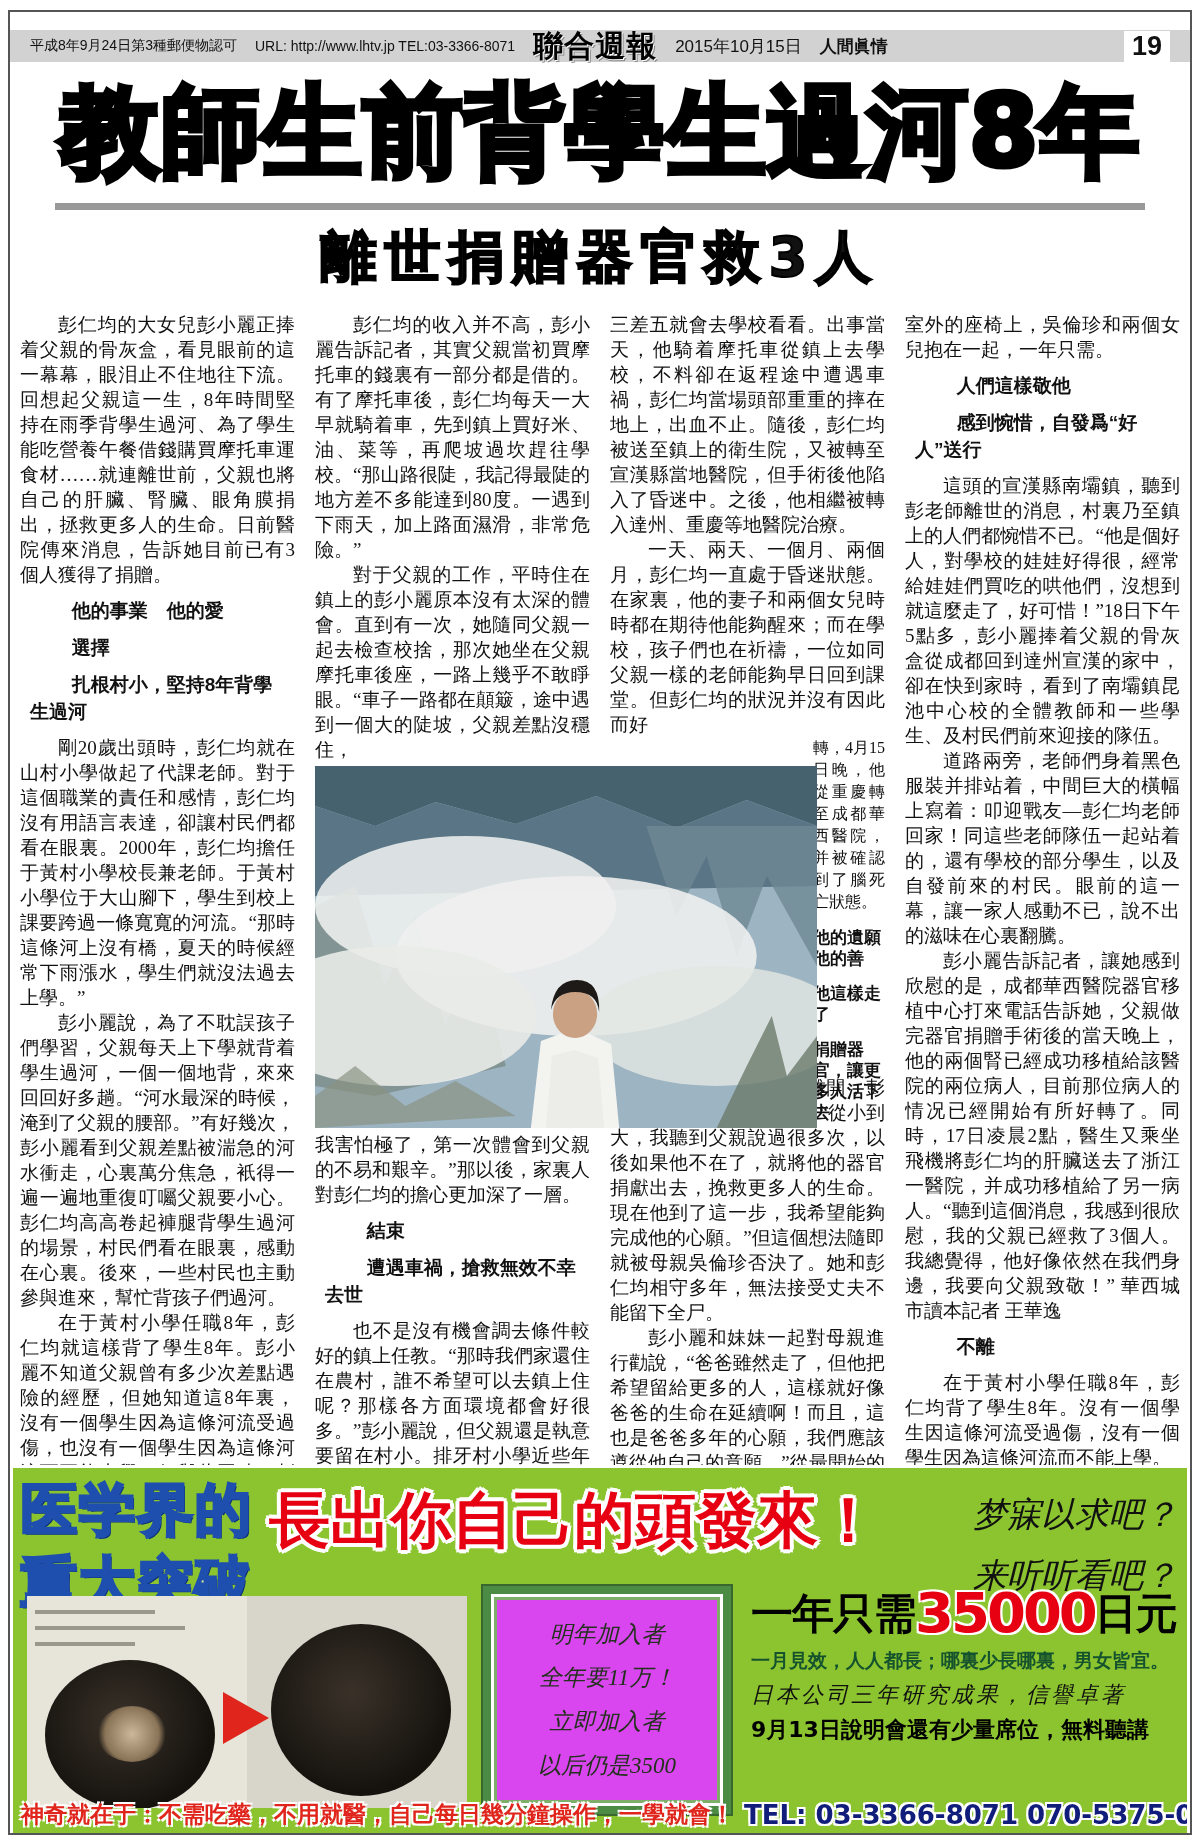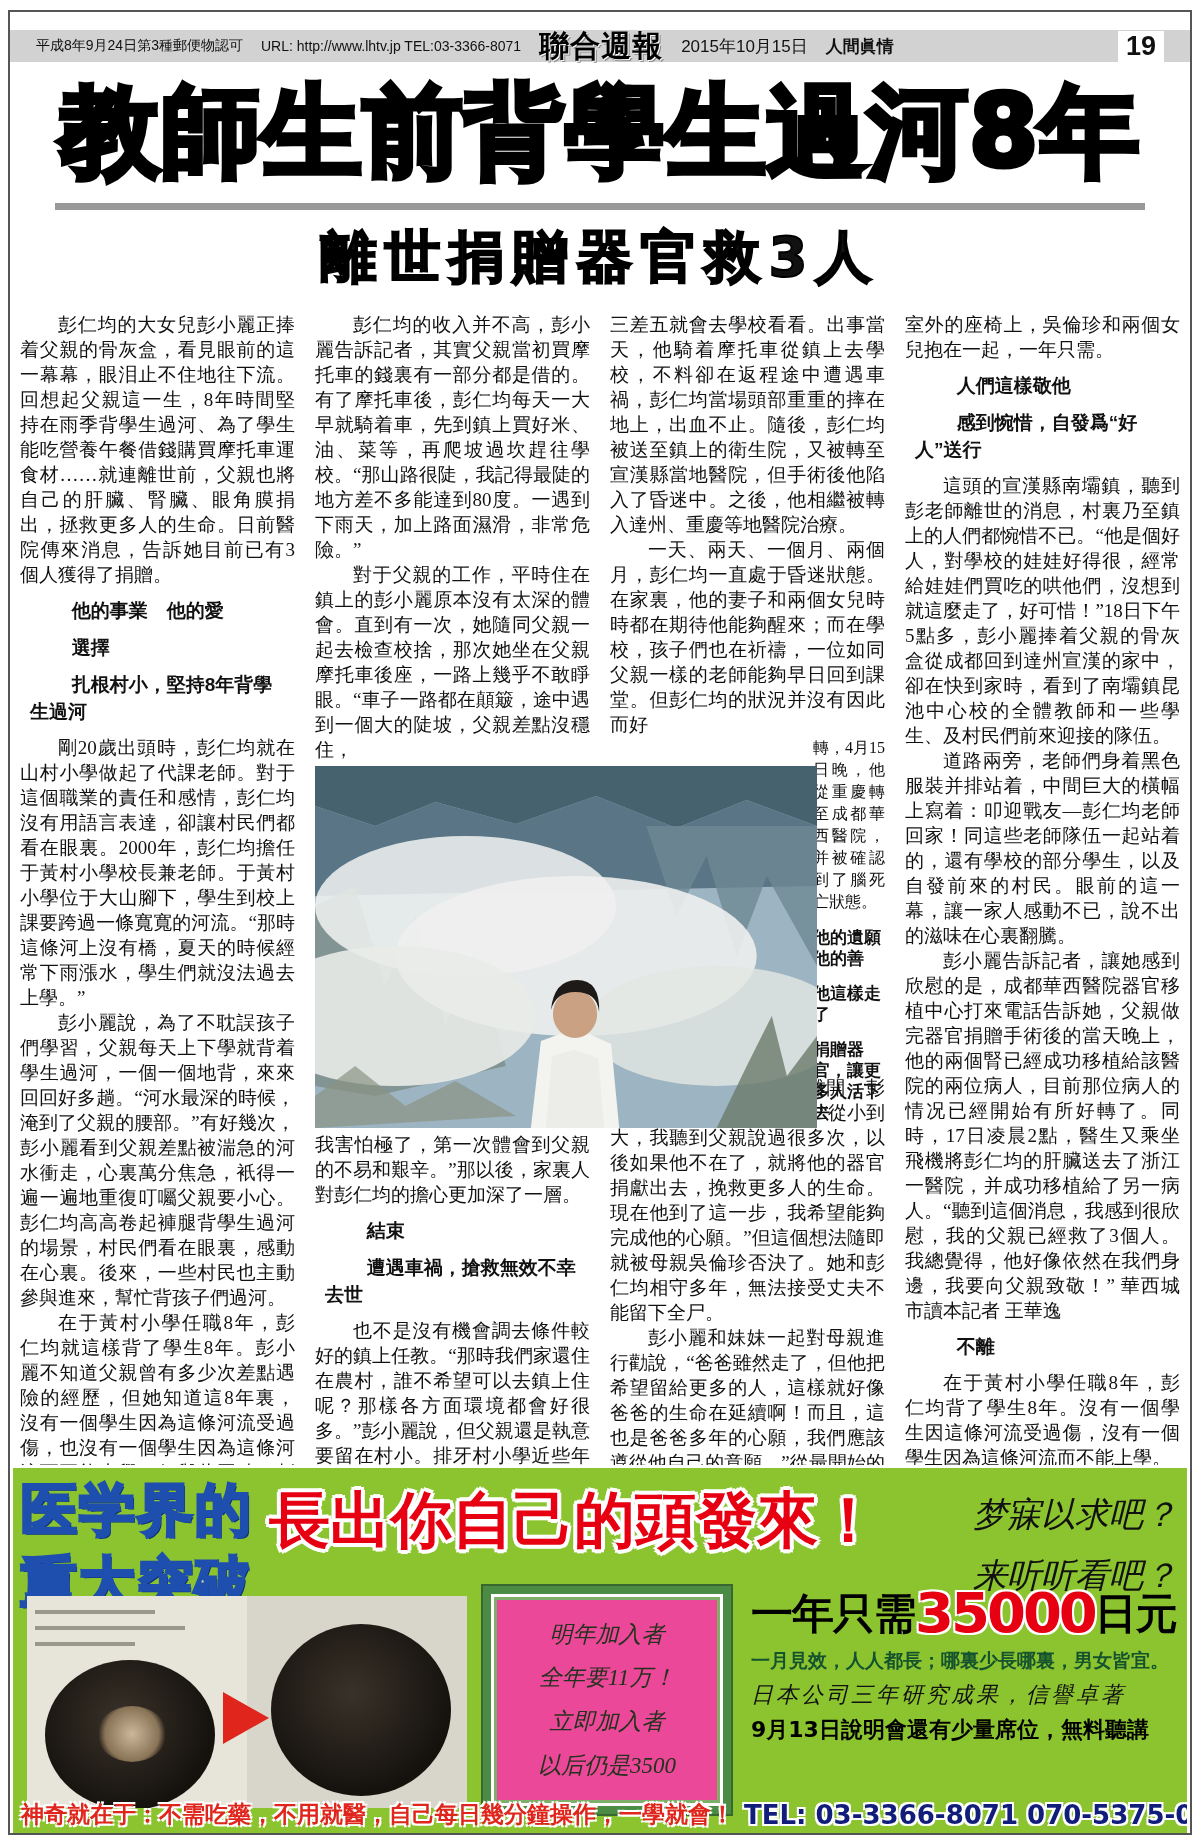--- a/index.html
+++ b/index.html
@@ -2,21 +2,21 @@
 <html><head>
 <meta charset="utf-8">
 <style>
   html,body{margin:0;padding:0;background:#fff;}
   .page{position:relative;width:1200px;height:1843px;background:#fff;overflow:hidden;
         font-family:"Liberation Serif",serif;color:#111;}
   .frame{position:absolute;left:8px;right:8px;top:10px;bottom:8px;border:2px solid #555;pointer-events:none;z-index:9;}
 
   
   .masthead{position:absolute;left:10px;right:10px;top:30px;height:32px;background:#d2d2d2;
-            display:flex;align-items:center;gap:18px;padding:0 26px;box-sizing:border-box;
+            display:flex;align-items:center;gap:18px;padding:0 20px;box-sizing:border-box;
             font-family:"Liberation Sans",sans-serif;font-size:14px;}
   .mh-permit{white-space:nowrap;}
   .mh-url{white-space:nowrap;}
   .mh-paper{font-size:30px;font-weight:900;letter-spacing:1px;color:#000;
             text-shadow:1px 1px 0 #fff,2px 2px 0 #888;font-family:"DejaVu Sans",sans-serif;}
   .mh-date{font-size:17px;white-space:nowrap;}
   .mh-section{font-size:17px;font-weight:bold;white-space:nowrap;}
   .mh-page{margin-left:auto;font-size:27px;font-weight:900;background:#fff;padding:0 8px;
            font-family:"Liberation Sans",sans-serif;}
 
@@ -63,21 +63,21 @@
   .ad-photo{position:absolute;left:14px;top:128px;width:440px;height:212px;background:#efede6;
             display:flex;}
   .ad-photo .half{position:relative;flex:1;overflow:hidden;}
   .ad-photo .half.l{background:#e7e4da;}
   .ad-photo .half.r{background:#d8d5ca;}
   .cap-bar{position:absolute;left:8px;height:4px;background:#9a978d;}
   .head-shape{position:absolute;border-radius:50%;background:radial-gradient(circle at 45% 40%,#3a3229 0%,#15120e 70%);}
   .scalp{position:absolute;border-radius:50%;background:radial-gradient(circle,#cdb79a 0%,#8a7457 60%,transparent 75%);}
   .ad-arrow{position:absolute;left:196px;top:96px;width:0;height:0;z-index:3;
             border-left:46px solid #e0261c;border-top:26px solid transparent;border-bottom:26px solid transparent;}
-  .ad-cert{position:absolute;left:470px;top:118px;width:248px;height:228px;background:#ec4899;
+  .ad-cert{position:absolute;left:470px;top:118px;width:248px;height:228px;background:#d946ef;
            border:8px solid #4c8b44;box-shadow:inset 0 0 0 3px #fff,inset 0 0 0 6px #7fae6a,0 0 0 2px #38672f;
            display:flex;flex-direction:column;justify-content:center;align-items:center;
            font-family:"Liberation Serif",serif;font-style:italic;font-size:23px;line-height:1.9;
            color:#23321c;box-sizing:border-box;}
   .ad-right{position:absolute;left:738px;top:118px;right:8px;}
   .ad-price{display:flex;align-items:flex-start;white-space:nowrap;}
   .ad-price .b{font-size:42px;font-weight:900;color:#000;letter-spacing:-1px;}
   .ad-price .num{font-size:56px;font-weight:900;color:#e60012;letter-spacing:-3px;line-height:.95;
                  text-shadow:-2px -2px 0 #fff,2px -2px 0 #fff,-2px 2px 0 #fff,2px 2px 0 #fff;}
   .ad-l1{margin-top:6px;font-size:19px;font-weight:900;color:#14532d;white-space:nowrap;}

